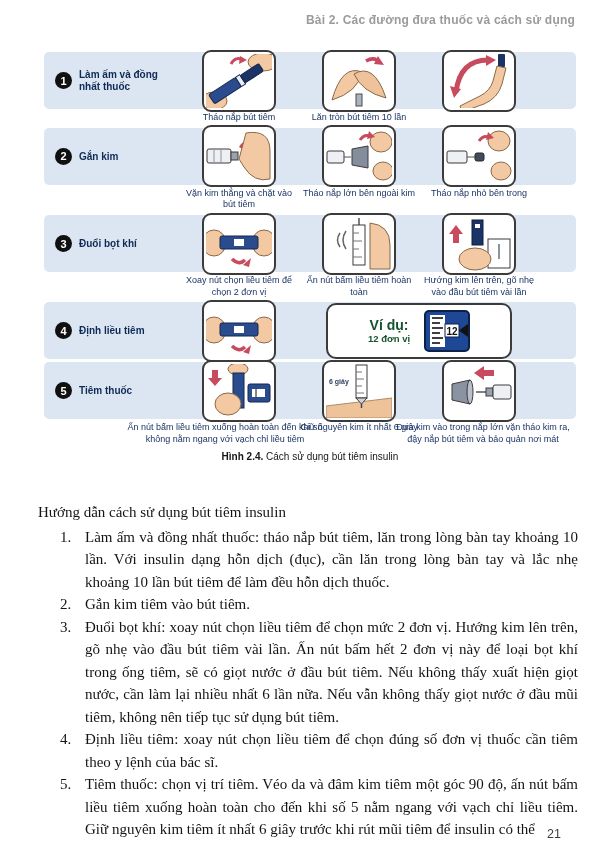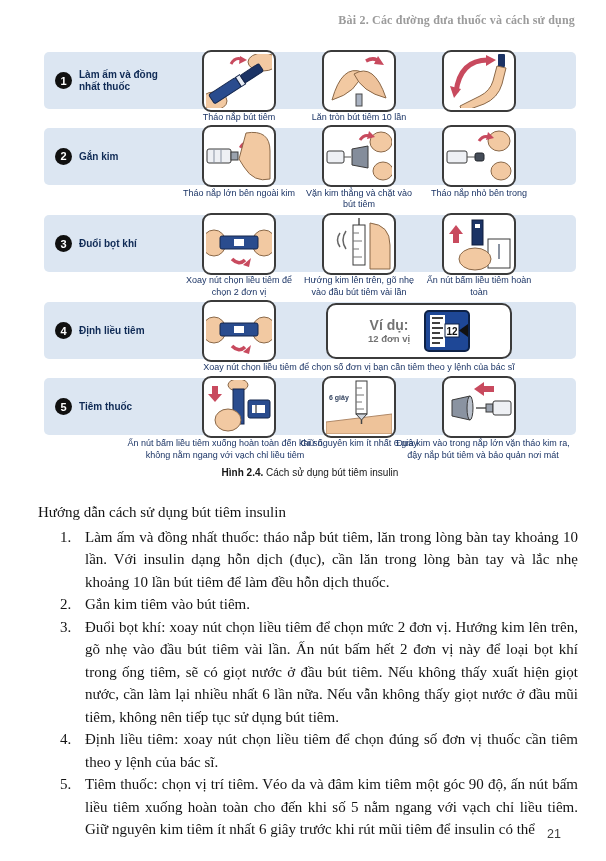--- a/index.html
+++ b/index.html
@@ -1,20 +1,20 @@
 <!DOCTYPE html>
 <html><head>
 <meta charset="utf-8">
 <style>
   html,body { margin:0; padding:0; background:#fff; }
   .page { position:relative; width:606px; height:861px; background:#fff; overflow:hidden;
           font-family:"Liberation Serif", serif; }
 
   .running-header { position:absolute; top:13px; right:31px;
-          font-family:Liberation Serif, serif; font-size:12px; font-weight:bold;
+          font-family:Liberation Sans, sans-serif; font-size:12px; font-weight:bold;
           color:#9b9b9b; letter-spacing:.2px; }
 
   
   .figure { position:absolute; top:52px; left:44px; width:532px;
             font-family:"Liberation Sans", sans-serif; }
   .step { margin-bottom:3px; }
   .band { height:57px; background:#dce6f2; border-radius:5px; display:flex; align-items:center; }
   .label { flex:none; width:135px; padding-left:11px; box-sizing:border-box;
            display:flex; align-items:center; gap:7px; }
   .badge { flex:none; width:17px; height:17px; border-radius:50%; background:#101010; color:#fff;
@@ -30,21 +30,21 @@
   .cap { width:120px; position:relative; }
   .caps.r1 .cap:last-child { margin:0 -30px; width:180px; }
   .caps.r5 { }
   .caps.r5 .cap:nth-child(1) { margin-left:-58px; margin-right:-30px; width:208px; }
   .caps.r5 .cap:nth-child(3) { margin-left:-30px; margin-right:-38px; width:188px; }
   .cap.single { width:360px; }
 
   .example-wrap { flex:1; display:flex; justify-content:center; align-items:center; }
   .example-box { width:182px; height:52px; background:#fff; border:2px solid #3b3b3b;
                  border-radius:10px; display:flex; align-items:center; justify-content:center; gap:14px; }
-  .vi-du { text-align:center; color:#737373; }
+  .vi-du { text-align:center; color:#14532d; }
   .vi-du .l1 { font-size:14px; font-weight:bold; line-height:1.05; }
   .vi-du .l2 { font-size:9.5px; font-weight:bold; }
 
   .hold-label { position:absolute; top:16px; left:5px; font-size:7px; font-weight:bold; color:#33435f; }
 
   .fig-caption { margin-top:5px; text-align:center; font-size:10px; color:#161616; }
   .fig-caption .b { font-weight:bold; }
 
   
   .bodytext { position:absolute; top:501px; left:38px; width:540px;
@@ -160,22 +160,22 @@
               <ellipse cx="53" cy="12" rx="11" ry="10" fill="#f2c9a2" stroke="#8a6848"></ellipse>
               <ellipse cx="55" cy="42" rx="10" ry="9" fill="#f2c9a2" stroke="#8a6848"></ellipse>
               <path d="M33 12 q4 -6 10 -4" fill="none" stroke="#c84a5e" stroke-width="3"></path>
               <polygon points="42,3 48,9 40,11" fill="#c84a5e"></polygon>
             </svg>
           </div>
             </div>
         </div>
       </div>
       <div class="caps">
+        <div class="cap">Vặn kim thẳng và chặt vào bút tiêm</div>
         <div class="cap">Tháo nắp lớn bên ngoài kim</div>
-        <div class="cap">Vặn kim thẳng và chặt vào bút tiêm</div>
         <div class="cap">Tháo nắp nhỏ bên trong</div>
       </div>
     </div>
 
     <div class="step">
       <div class="band">
         <div class="label">
           <span class="badge">3</span>
           <span class="label-text">Đuổi bọt khí</span>
         </div>
@@ -217,22 +217,22 @@
               <rect x="42" y="22" width="22" height="29" fill="#fff" stroke="#3b3b3b"></rect>
               <line x1="53" y1="27" x2="53" y2="42" stroke="#8a93a2" stroke-width="2"></line>
               <ellipse cx="29" cy="42" rx="16" ry="11" fill="#f2c9a2" stroke="#8a6848"></ellipse>
             </svg>
           </div>
             </div>
         </div>
       </div>
       <div class="caps">
         <div class="cap">Xoay nút chọn liều tiêm để chọn 2 đơn vị</div>
+        <div class="cap">Ấn nút bấm liều tiêm hoàn toàn</div>
         <div class="cap">Hướng kim lên trên, gõ nhẹ vào đầu bút tiêm vài lần</div>
-        <div class="cap">Ấn nút bấm liều tiêm hoàn toàn</div>
       </div>
     </div>
 
     <div class="step">
       <div class="band">
         <div class="label">
           <span class="badge">4</span>
           <span class="label-text">Định liều tiêm</span>
         </div>
         <div class="imgs">
@@ -264,23 +264,20 @@
                 <line x1="8" y1="28" x2="19" y2="28" stroke="#111" stroke-width="1.6"></line>
                 <line x1="8" y1="33" x2="16" y2="33" stroke="#111" stroke-width="1.6"></line>
                 <rect x="21" y="14" width="14" height="13" fill="#fff" stroke="#0d2146"></rect>
                 <text x="28" y="24.5" font-size="10" font-weight="bold" fill="#111" text-anchor="middle">12</text>
                 <polygon points="35,20.5 44,14 44,27" fill="#111"></polygon>
               </svg>
             </div>
           </div>
         </div>
       </div>
-      <div class="caps">
-        <div class="cap single">Xoay nút chọn liều tiêm để chọn số đơn vị bạn cần tiêm theo y lệnh của bác sĩ</div>
-      </div>
     </div>
 
     <div class="step">
       <div class="band">
         <div class="label">
           <span class="badge">5</span>
           <span class="label-text">Tiêm thuốc</span>
         </div>
         <div class="imgs">
           <div class="icol">

